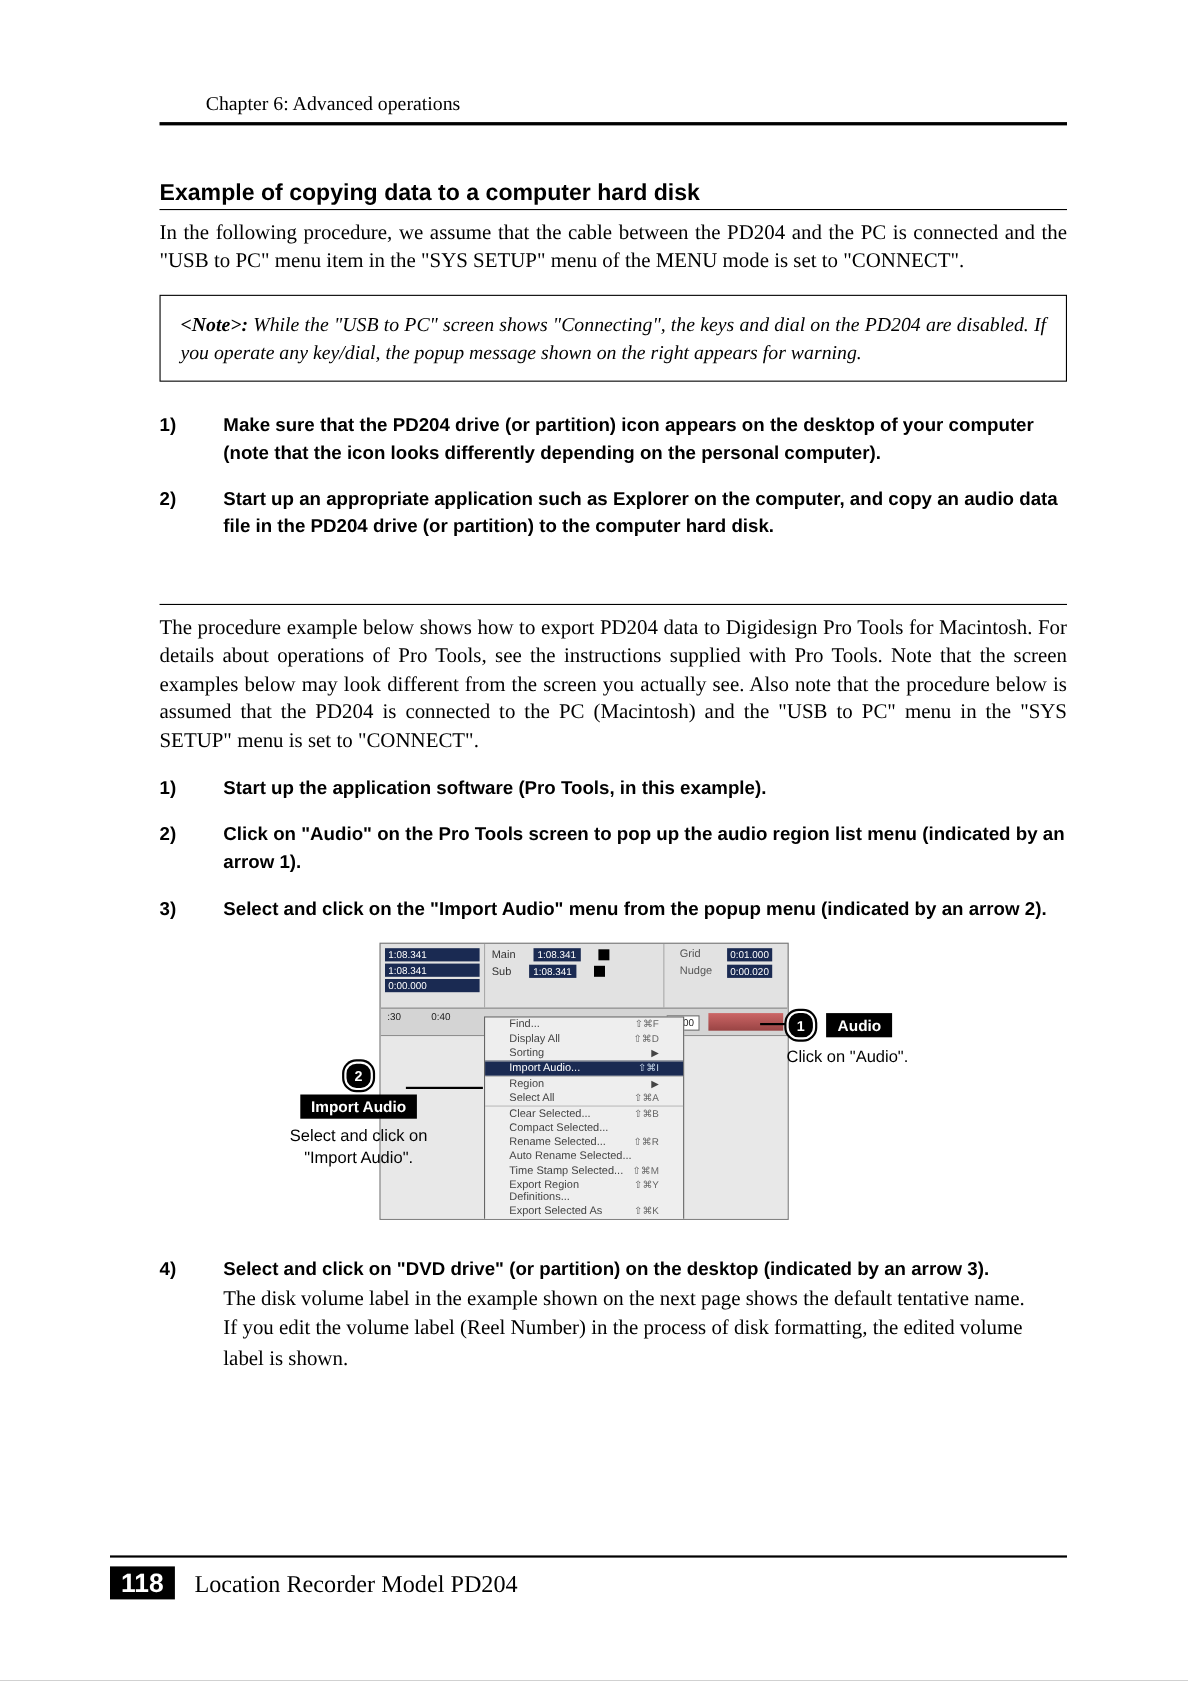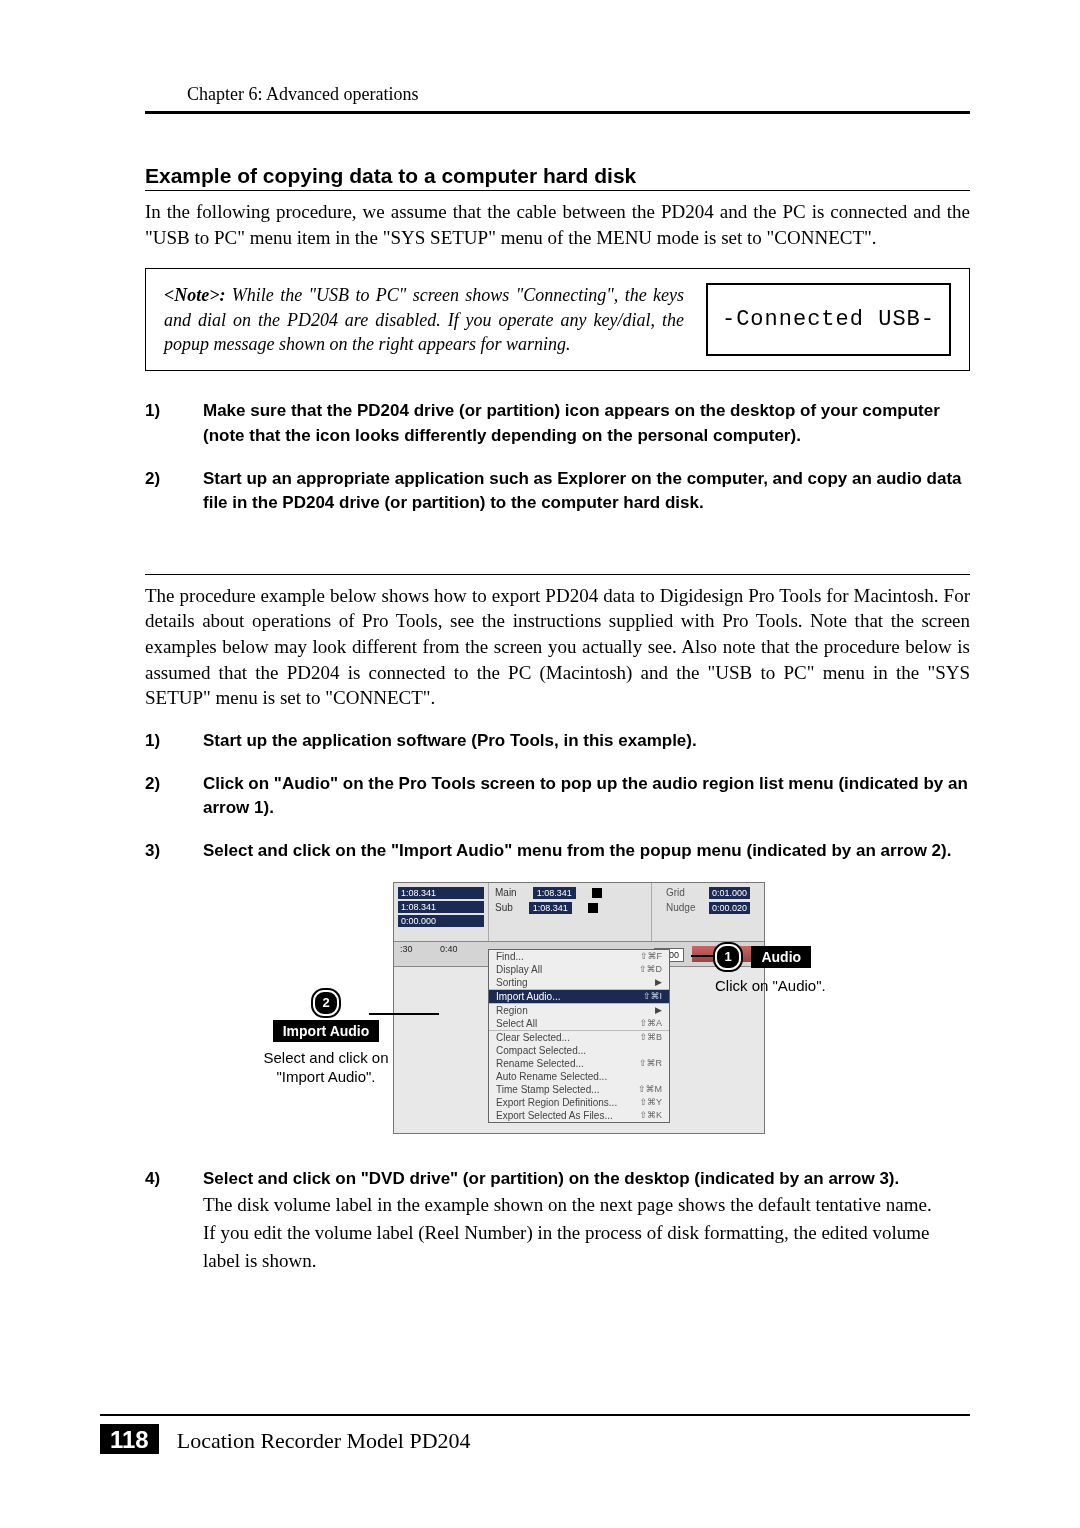--- a/index.html
+++ b/index.html
@@ -98,21 +98,20 @@
   .screenshot {
     position: absolute;
     left: 200px; top: 0;
     width: 370px; height: 250px;
     background: #e2e2e2;
     border: 1px solid #777;
     overflow: hidden;
     font-family: Arial, Helvetica, sans-serif;
     font-size: 10px;
     color: #555;
-    margin-left: 48px;
   }
   .ss-top {
     display: flex;
     height: 58px;
   }
   .ss-top .timebox {
     width: 86px;
     border-right: 1px solid #aaa;
     padding: 4px 4px;
   }
@@ -148,21 +147,21 @@
   .ss-menu {
     position: relative;
     background:#e8e8e8;
     height: 168px;
   }
   .menu-panel {
     position:absolute; left:94px; top:-18px; width:180px;
     background:#eee; border:1px solid #666;
     font-size:10px; color:#444;
   }
-  .menu-panel .mi { display:flex; justify-content:space-between; padding:1px 7px; }
+  .menu-panel .mi { display:flex; justify-content:space-between; padding:1px 22px; }
   .menu-panel .mi.hl { background:#1a2a52; color:#fff; }
   .menu-panel .mi.sep { border-top:1px solid #bbb; }
   .menu-panel .mi .sc { color:#666; font-size:9px; }
   .menu-panel .mi.hl .sc { color:#cde; }
   .menu-panel .mi .arr { font-size:9px; }
 
   
   .callout {
     position: absolute;
     font-family: Arial, Helvetica, sans-serif;
@@ -221,21 +220,20 @@
   <hr class="head-rule">
 
   <div class="section-title">Example of copying data to a computer hard disk</div>
   <hr class="title-rule">
   <p class="body-text">In the following procedure, we assume that the cable between the PD204 and the PC is connected and the "USB to PC" menu item in the "SYS SETUP" menu of the MENU mode is set to "CONNECT".</p>
 
   <div class="note-row">
     <div class="note-text">
       <b>&lt;Note&gt;:</b><span> While the "USB to PC" screen shows "Connecting", the keys and dial on the PD204 are disabled. If you operate any key/dial, the popup message shown on the right appears for warning.</span>
     </div>
-    <div class="lcd">-Connected USB-</div>
   </div>
 
   <div class="steps">
     <div class="step">
       <div class="num">1)</div>
       <div class="txt"><span class="lead">Make sure that the PD204 drive (or partition) icon appears on the desktop of your computer (note that the icon looks differently depending on the personal computer).</span></div>
     </div>
     <div class="step">
       <div class="num">2)</div>
       <div class="txt"><span class="lead">Start up an appropriate application such as Explorer on the computer, and copy an audio data file in the PD204 drive (or partition) to the computer hard disk.</span></div>

